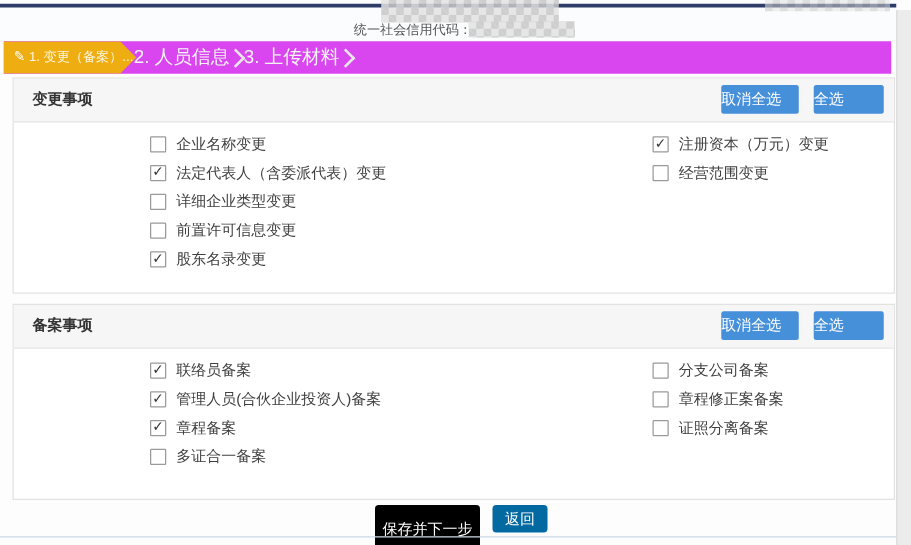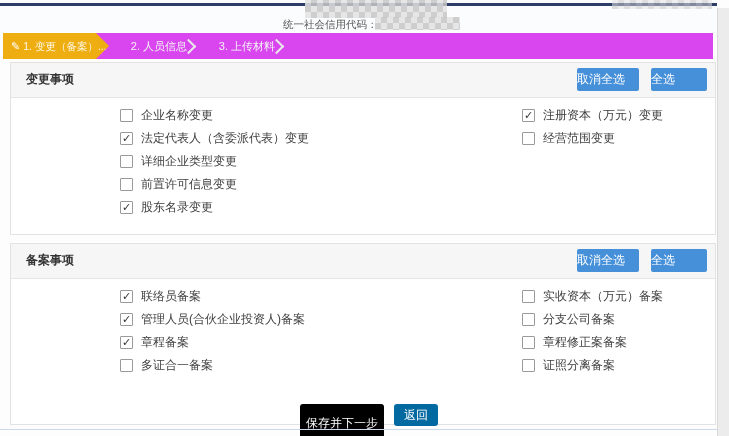--- a/index.html
+++ b/index.html
@@ -24,33 +24,33 @@
   .credit-label{position:absolute;left:283px;top:18px;font-size:10.5px;color:#555;line-height:13px;}
   
   .stepbar{position:absolute;left:3px;top:33px;width:710px;height:26px;background:#d946ef;}
   .step-active{
     position:absolute;left:0;top:0;width:106px;height:26px;background:#eead10;
     clip-path:polygon(0 0,calc(100% - 13px) 0,100% 50%,calc(100% - 13px) 100%,0 100%);
     color:#fdf7e3;font-size:10.5px;line-height:26px;padding-left:8px;box-sizing:border-box;
     white-space:nowrap;
   }
   .edit-icon{font-size:11px;margin-right:3px;color:#fff;}
-  .step-label{position:absolute;top:0;height:42px;line-height:26px;font-size:11px;color:#f4f4f4;text-align:right;}
+  .step-label{position:absolute;top:0;height:42px;line-height:26px;font-size:15px;color:#f4f4f4;text-align:left;}
   .step-2{left:104px;width:80px;}
   .step-3{left:192px;width:80px;}
   .chev{
     position:absolute;top:8px;width:9px;height:9px;
     border-top:2px solid #e9e9e9;border-right:2px solid #e9e9e9;transform:rotate(45deg);
   }
   .chev-1{left:180px;}
   .chev-2{left:268px;}
   
   .panel{position:absolute;left:10px;width:706px;background:#fff;border:1px solid #e2e2e2;box-sizing:border-box;}
   .panel-1{top:62px;height:173px;}
-  .panel-2{top:243px;height:182px;}
+  .panel-2{top:243px;height:157px;}
   .panel-header{
     position:relative;height:34px;background:#f6f6f6;border-bottom:1px solid #e6e6e6;
   }
   .panel-title{position:absolute;left:15px;top:8px;font-size:12px;font-weight:bold;color:#333;}
   .btn-blue{
     position:absolute;top:5px;height:23px;background:#4690d9;color:#fff;border:none;
     font-size:12px;border-radius:2px;cursor:pointer;padding:0;line-height:23px;text-align:left;
     font-family:inherit;
   }
   .btn-deselect{right:76px;width:62px;}
@@ -162,24 +162,20 @@
           <span class="cb-label">章程备案</span>
         </label>
       <label class="cb-row">
           <span class="cb"></span>
           <span class="cb-label">多证合一备案</span>
         </label>
     </div>
     <div class="cb-col cb-col-right">
       <label class="cb-row">
           <span class="cb"></span>
-          <span class="cb-label">实收资本（万元）备案</span>
-        </label>
-      <label class="cb-row">
-          <span class="cb"></span>
           <span class="cb-label">分支公司备案</span>
         </label>
       <label class="cb-row">
           <span class="cb"></span>
           <span class="cb-label">章程修正案备案</span>
         </label>
       <label class="cb-row">
           <span class="cb"></span>
           <span class="cb-label">证照分离备案</span>
         </label>

